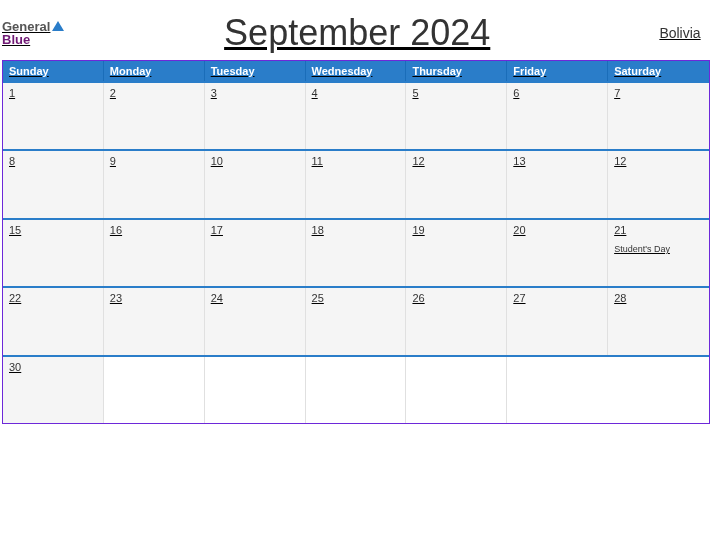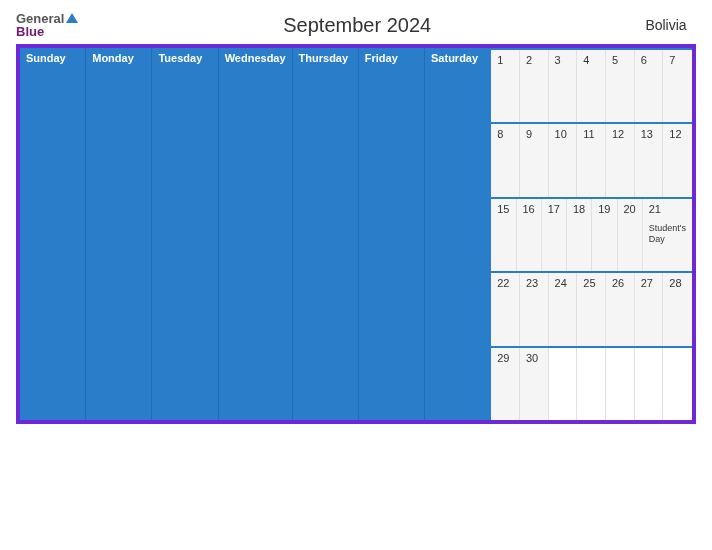--- a/index.html
+++ b/index.html
@@ -6,23 +6,24 @@
     body {
       width: 712px;
       height: 550px;
       background: #fff;
       font-family: Arial, sans-serif;
       overflow: hidden;
     }
     .page {
       width: 712px;
       height: 436px;
-      padding: 12px 16px;
-      display: flex;
-      flex-direction: column;
+      padding: 12px 2px;
+      display: flex;
+      flex-direction: column;
+      text-decoration: underline;
     }
     .header {
       display: flex;
       align-items: center;
       justify-content: space-between;
       margin-bottom: 6px;
     }
     .logo {
       display: flex;
       flex-direction: column;
@@ -34,36 +35,37 @@
       width: 0;
       height: 0;
       border-left: 6px solid transparent;
       border-right: 6px solid transparent;
       border-bottom: 10px solid #2a7dc9;
       margin-left: 2px;
       vertical-align: middle;
       margin-bottom: 2px;
     }
     .title {
-      font-size: 20px;
+      font-size: 36px;
       font-weight: normal;
       color: #333;
       text-align: center;
       flex: 1;
     }
     .country {
       font-size: 14px;
       color: #333;
       text-align: center;
       min-width: 60px;
     }
     .calendar {
       flex: 1;
       display: flex;
-      border: 4px solid #6d28d9;
+      flex-direction: column;
+      border: 1px solid #6d28d9;
     }
     .day-headers {
       display: grid;
       grid-template-columns: repeat(7, 1fr);
       background: #2a7dc9;
     }
     .day-header {
       color: #fff;
       font-size: 11px;
       font-weight: bold;
@@ -252,23 +254,20 @@
         <div class="day-cell">
             <span class="day-number">27</span>
           </div>
         <div class="day-cell">
             <span class="day-number">28</span>
           </div>
       </div>
 
       <div class="week-row">
         <div class="day-cell">
-            <span class="day-number">29</span>
-          </div>
-        <div class="day-cell">
             <span class="day-number">30</span>
           </div>
         <div class="day-cell empty"></div>
         <div class="day-cell empty"></div>
         <div class="day-cell empty"></div>
         <div class="day-cell empty"></div>
         <div class="day-cell empty"></div>
       </div>
     </div>
   </div>

